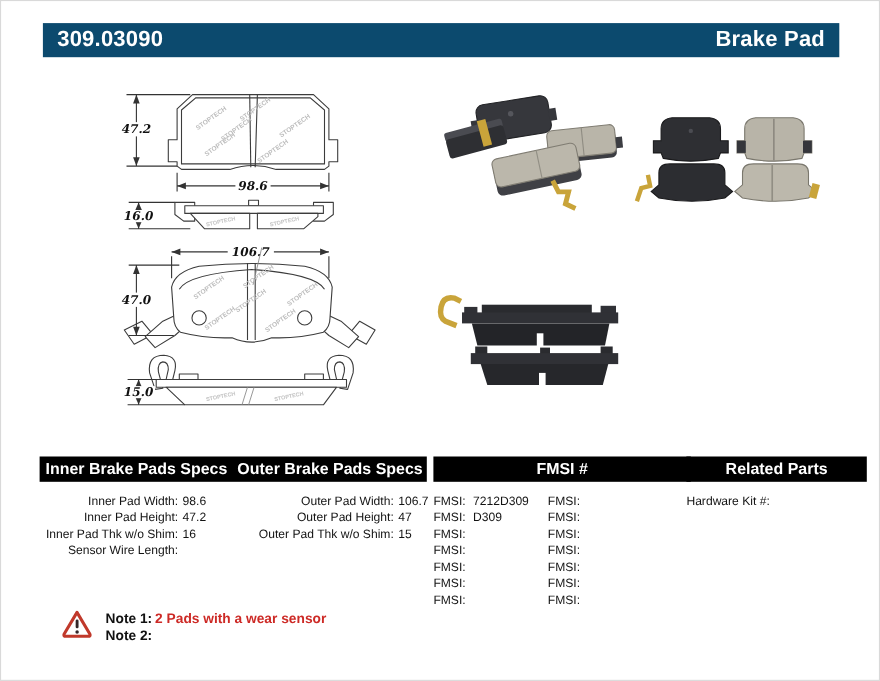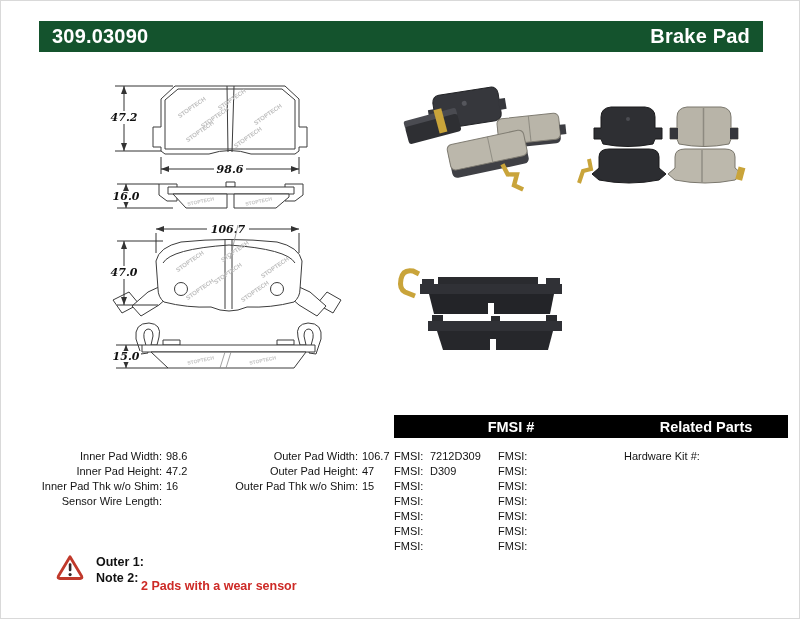--- a/index.html
+++ b/index.html
@@ -4,21 +4,21 @@
 <style>
   html,body{margin:0;padding:0;background:#ffffff;}
   .page{
     position:relative;width:800px;height:619px;background:#fff;
     font-family:"Liberation Sans",sans-serif;overflow:hidden;
     border:1px solid #d9d9d9;box-sizing:border-box;
   }
   
   .titlebar{
     position:absolute;left:38px;top:20px;width:724px;height:31px;
-    background:#14532d;color:#fff;display:flex;justify-content:space-between;
+    background:#0c4a6e;color:#fff;display:flex;justify-content:space-between;
     align-items:center;padding:5px 13px;box-sizing:border-box;
     font-weight:bold;font-size:20px;letter-spacing:0.2px;
   }
   
   .art{position:absolute;left:0;top:0;}
   .art .ol{fill:#ffffff;stroke:#3c3c3c;stroke-width:1;stroke-linejoin:round;}
   .art .ln{fill:none;stroke:#3c3c3c;stroke-width:1;}
   .art .thin{fill:none;stroke:#8a8a8a;stroke-width:0.8;}
   .art .dim{fill:none;stroke:#333;stroke-width:1;}
   .art .arr{fill:#333;stroke:none;}
@@ -44,21 +44,21 @@
   .inner-col{left:35px;}  .inner-col .spec-label{width:126px;text-align:right;}
   .outer-col{left:205px;} .outer-col .spec-label{width:152px;text-align:right;}
   .fmsi-col1{left:393px;} .fmsi-col2{left:497px;}
   .fmsi-col1 .spec-label,.fmsi-col2 .spec-label{width:34px;text-align:left;}
   .fmsi-col1 .spec-value,.fmsi-col2 .spec-value{margin-left:2px;}
   .related-col{left:601px;margin-left:22px;}
   
   .warn{position:absolute;left:55px;top:553px;}
   .note{position:absolute;font-size:12.5px;font-weight:bold;color:#111;white-space:nowrap;}
   .note1-label{left:95px;top:554px;}
-  .note1-text{left:140px;top:554px;color:#cd2a26;margin-top:24px;}
+  .note1-text{left:140px;top:554px;color:#cd2a26;}
   .note2-label{left:95px;top:570px;}
   .note2-text{left:142px;top:570px;color:#cd2a26;}
 </style>
 </head>
 <body>
 
 <div class="page">
 
   <div class="titlebar">
     <span>309.03090</span>
@@ -240,20 +240,24 @@
         <rect x="431" y="314" width="11" height="7" fill="#2a2b2f"></rect>
         <rect x="545" y="314" width="11" height="7" fill="#2a2b2f"></rect>
         <rect x="490" y="315" width="9" height="6" fill="#2a2b2f"></rect>
         <rect x="427" y="320" width="134" height="10" fill="#303136"></rect>
         <path d="M436,330 L552,330 L547,349 L442,349 Z" fill="#26272b"></path>
         <rect x="489" y="338" width="6" height="12" fill="#ffffff"></rect>
       </g>
     </g>
   </svg>
 
+  <div class="th th-specs">
+    <span>Inner Brake Pads Specs</span>
+    <span>Outer Brake Pads Specs</span>
+  </div>
   <div class="th th-fmsi">
     <span>FMSI #</span>
   </div>
   <div class="th th-related">
     <span>Related Parts</span>
   </div>
 
   <div class="spec-col inner-col">
     <div class="spec-row">
         <span class="spec-label">Inner Pad Width:</span>
@@ -357,18 +361,18 @@
       </div>
   </div>
 
   <div class="warn">
     <svg width="28" height="26" viewBox="0 0 30 27">
       <path d="M15,2.5 L27.5,23.5 Q28.6,25.8 25.8,25.8 L4.2,25.8 Q1.4,25.8 2.5,23.5 Z" fill="#ffffff" stroke="#c0392b" stroke-width="3" stroke-linejoin="round"></path>
       <rect x="13.7" y="9.5" width="2.8" height="8.5" rx="1.3" fill="#33272a"></rect>
       <circle cx="15.1" cy="21.6" r="1.7" fill="#33272a"></circle>
     </svg>
   </div>
-  <span class="note note1-label">Outer 1:</span>
+  <span class="note note1-label">Note 1:</span>
   <span class="note note1-text">2 Pads with a wear sensor</span>
   <span class="note note2-label">Note 2:</span>
   <span class="note note2-text"></span>
 
 </div>
 
 </body></html>

